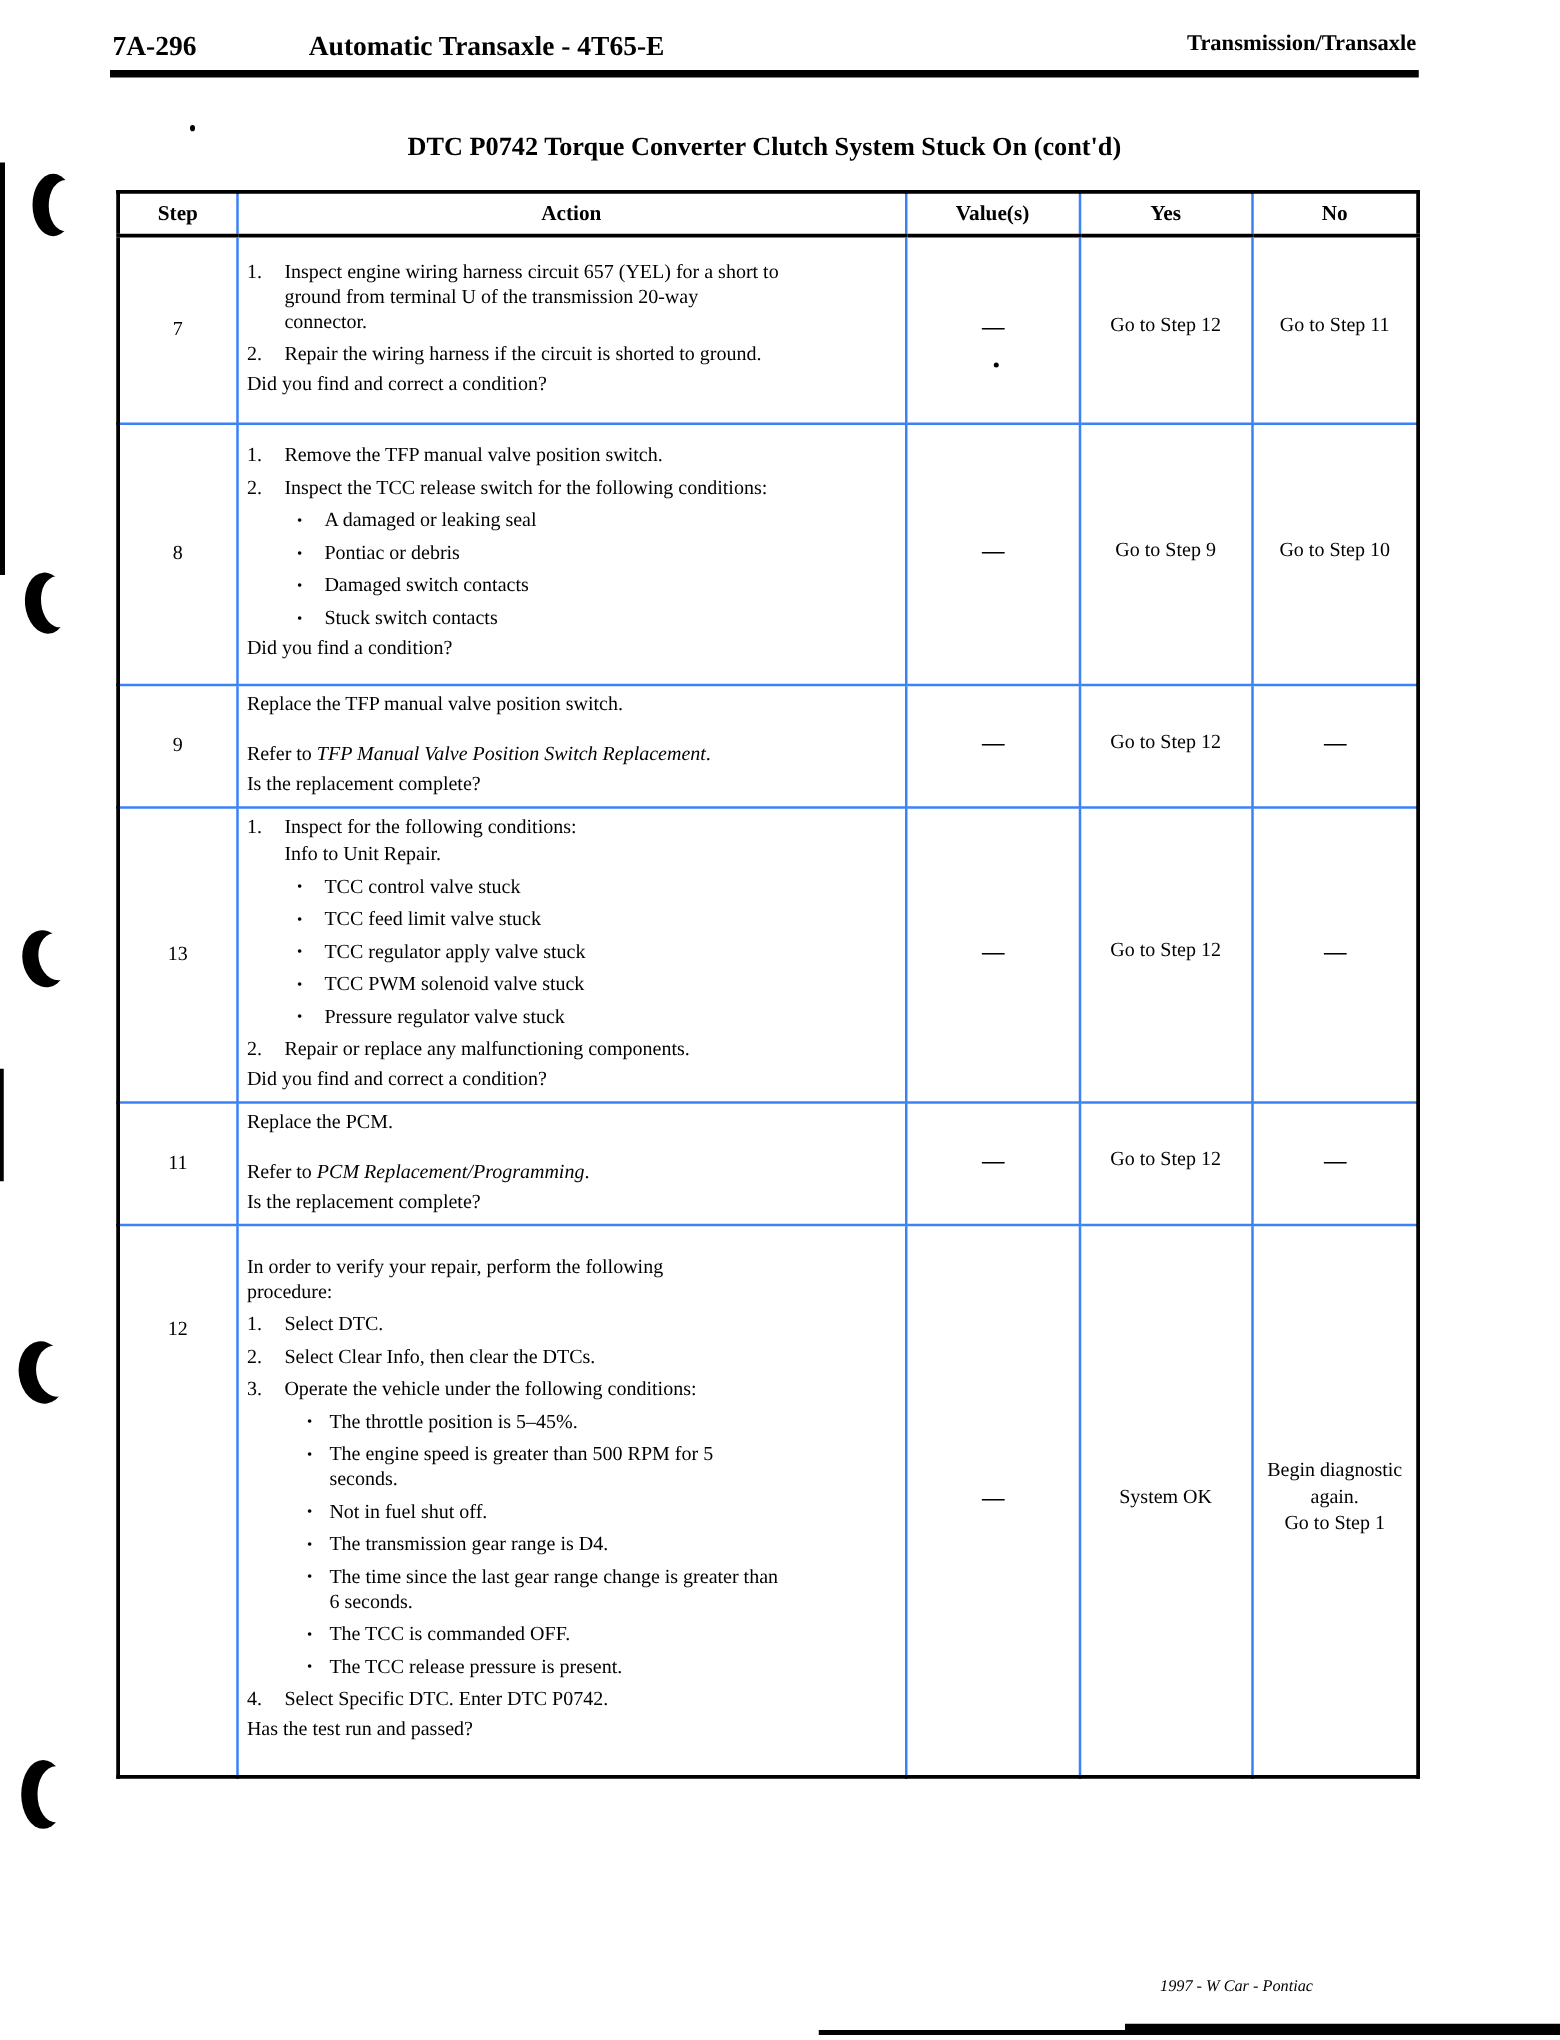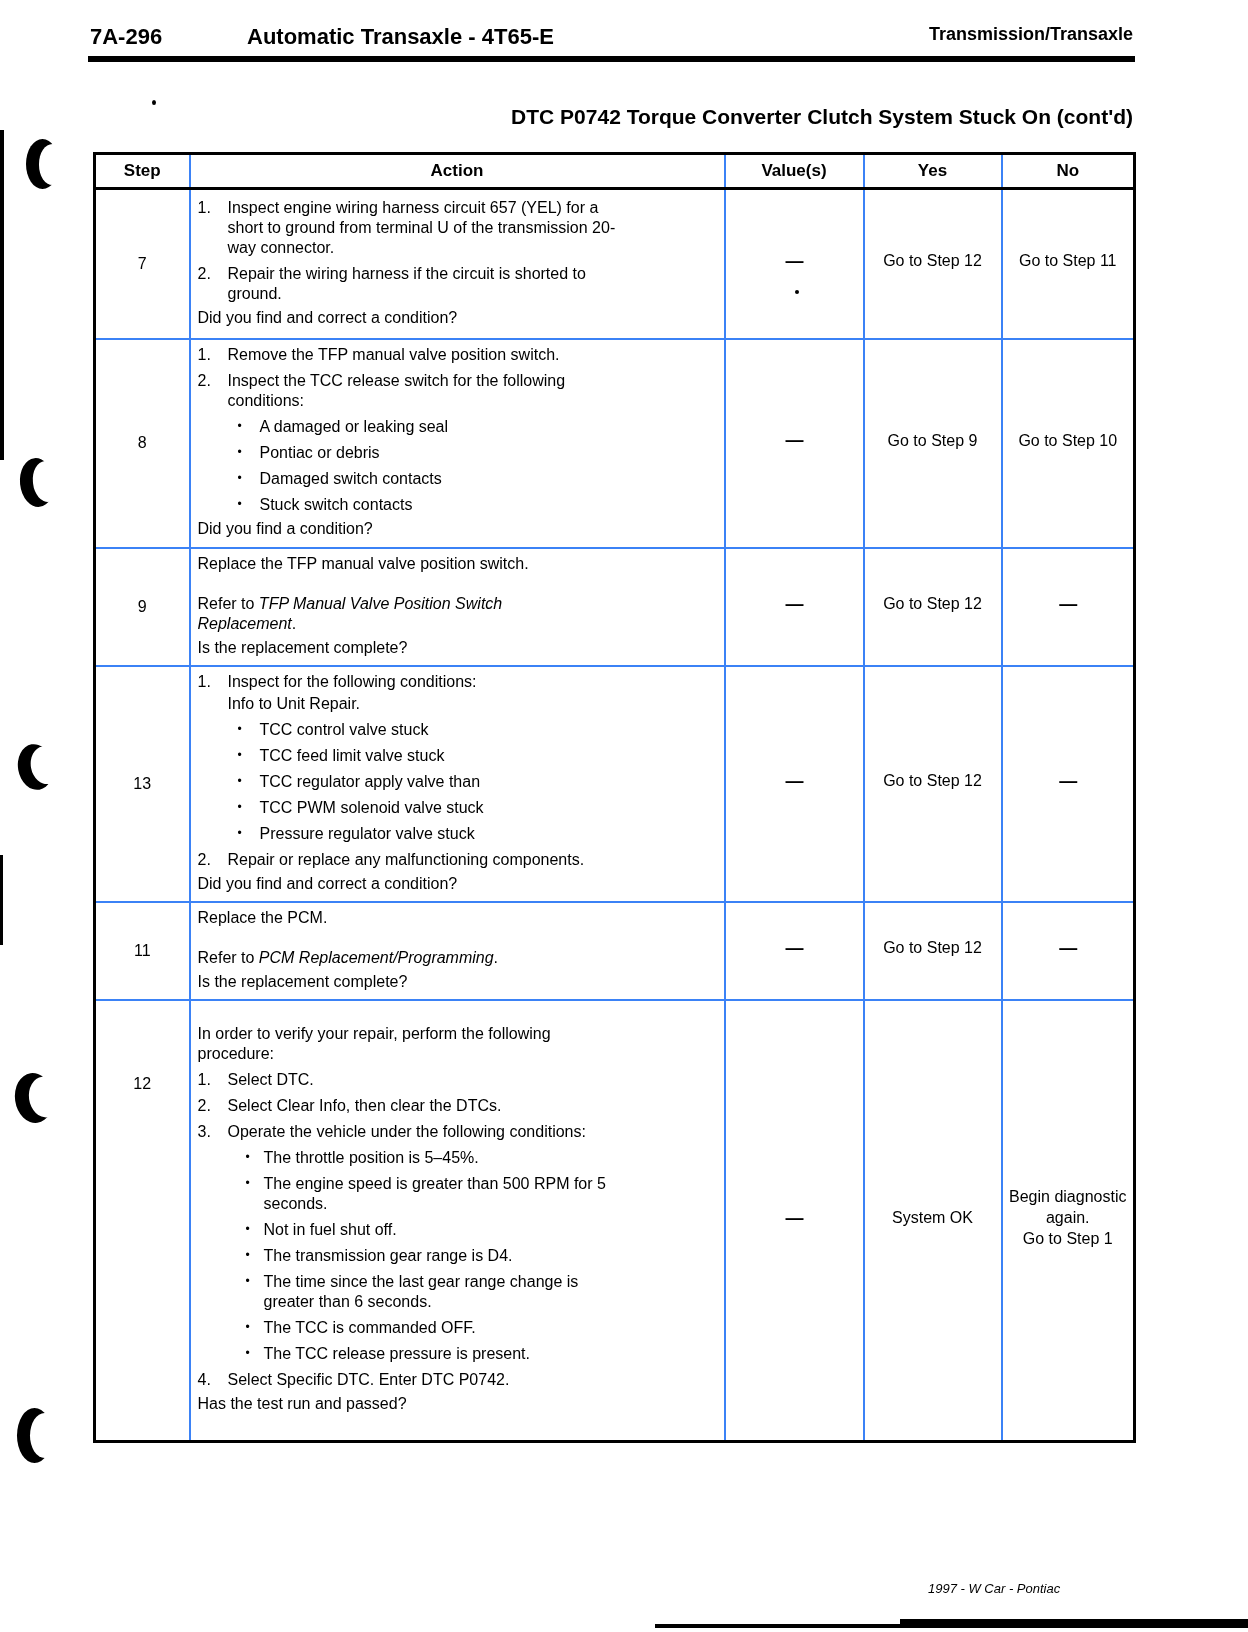--- a/index.html
+++ b/index.html
@@ -1,31 +1,31 @@
 <!DOCTYPE html>
 <html><head>
 <meta charset="utf-8">
 <style>
   html,body{margin:0;padding:0;background:#e8e8e8;}
   .page{
     position:relative;
     width:1248px;height:1632px;
     background:#ffffff;
-    font-family:Liberation Sans, sans-serif;
+    font-family:Liberation Serif, serif;
     color:#000;
     overflow:hidden;
   }
   
   .runhead{position:absolute;top:24px;left:90px;width:1043px;height:26px;}
   .rh-left{position:absolute;left:0;top:0;font-size:22px;font-weight:bold;}
   .rh-center{position:absolute;left:157px;top:0;font-size:22px;font-weight:bold;}
   .rh-right{position:absolute;right:0;top:0;font-size:18px;font-weight:bold;margin-left:12px;}
   .rh-rule{position:absolute;top:56px;left:88px;width:1047px;height:6px;background:#000;}
   
-  .doc-title{position:absolute;top:105px;left:90px;width:1043px;text-align:right;
+  .doc-title{position:absolute;top:105px;left:90px;width:1043px;text-align:center;
     font-size:21px;font-weight:bold;}
   
   table.dtc{
     position:absolute;left:93px;top:152px;
     border-collapse:collapse;table-layout:fixed;
     width:1040px;
   }
   table.dtc,table.dtc td,table.dtc th{border:2px solid #3b82f6;}
   table.dtc{border:3px solid #000;}
   table.dtc thead tr{height:35px;}
@@ -213,21 +213,21 @@
               <div class="a-bullet">
                 <span class="b">•</span>
                 <span class="txt">TCC control valve stuck</span>
               </div>
               <div class="a-bullet">
                 <span class="b">•</span>
                 <span class="txt">TCC feed limit valve stuck</span>
               </div>
               <div class="a-bullet">
                 <span class="b">•</span>
-                <span class="txt">TCC regulator apply valve than</span>
+                <span class="txt">TCC regulator apply valve stuck</span>
               </div>
               <div class="a-bullet">
                 <span class="b">•</span>
                 <span class="txt">TCC PWM solenoid valve stuck</span>
               </div>
               <div class="a-bullet">
                 <span class="b">•</span>
                 <span class="txt">Pressure regulator valve stuck</span>
               </div>
               <div class="a-item">

